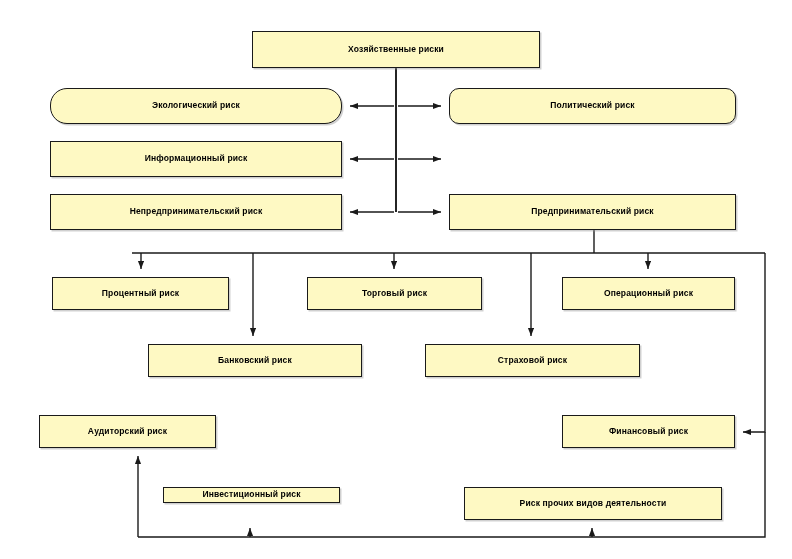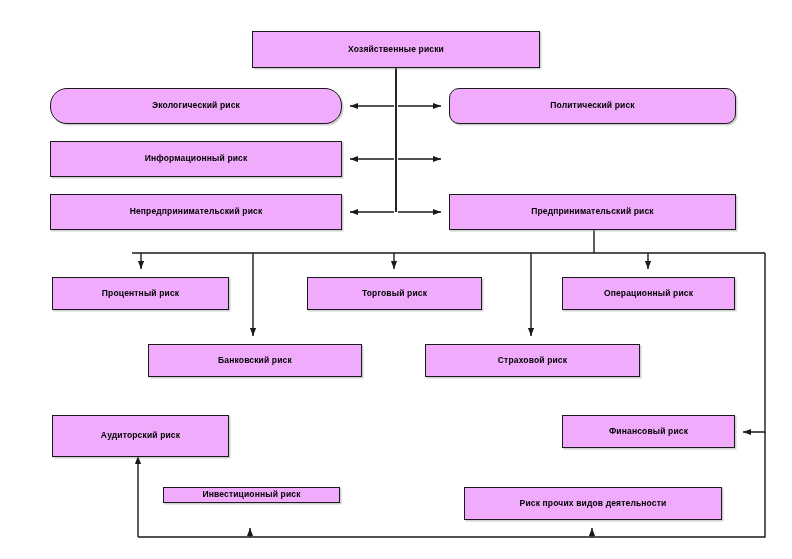--- a/index.html
+++ b/index.html
@@ -20,21 +20,21 @@
   #edge-layer {
     position: absolute;
     left: 0;
     top: 0;
     width: 792px;
     height: 559px;
   }
   .node {
     position: absolute;
     box-sizing: border-box;
-    background: #f0abfc;
+    background: #fef9c3;
     border: 1px solid #1a1a1a;
     display: flex;
     align-items: center;
     justify-content: center;
     text-align: left;
     color: #000000;
     font-size: 8.5px;
     font-weight: bold;
     letter-spacing: 0.15px;
     line-height: 1.15;
@@ -129,21 +129,21 @@
   </div>
   <div class="node" style="left: 562px; top: 277px; width: 173px; height: 33px;">
     <span class="node-label">Операционный риск</span>
   </div>
   <div class="node" style="left: 425px; top: 344px; width: 215px; height: 33px;">
     <span class="node-label">Страховой риск</span>
   </div>
   <div class="node" style="left: 148px; top: 344px; width: 214px; height: 33px;">
     <span class="node-label">Банковский риск</span>
   </div>
-  <div class="node" style="left: 52px; top: 415px; width: 177px; height: 42px;">
+  <div class="node" style="left: 39px; top: 415px; width: 177px; height: 33px;">
     <span class="node-label">Аудиторский риск</span>
   </div>
   <div class="node" style="left: 562px; top: 415px; width: 173px; height: 33px;">
     <span class="node-label">Финансовый риск</span>
   </div>
   <div class="node" style="left: 163px; top: 487px; width: 177px; height: 16px;">
     <span class="node-label">Инвестиционный риск</span>
   </div>
   <div class="node" style="left: 464px; top: 487px; width: 258px; height: 33px;">
     <span class="node-label">Риск прочих видов деятельности</span>

